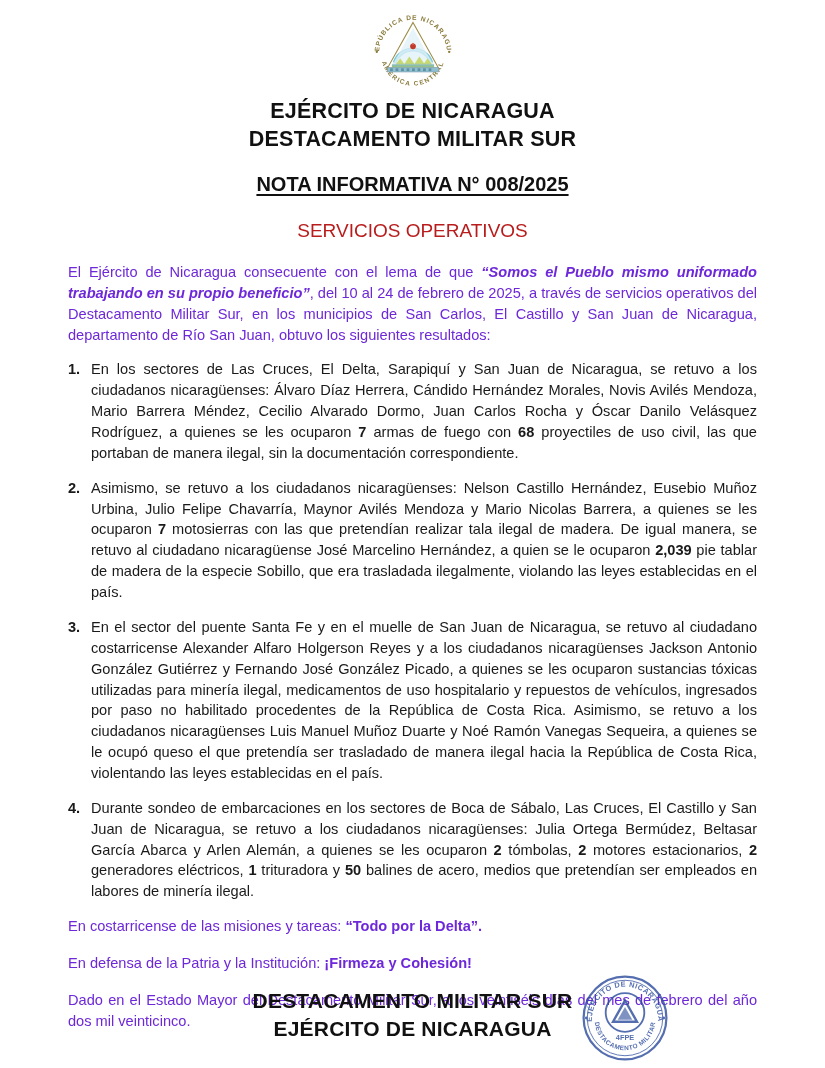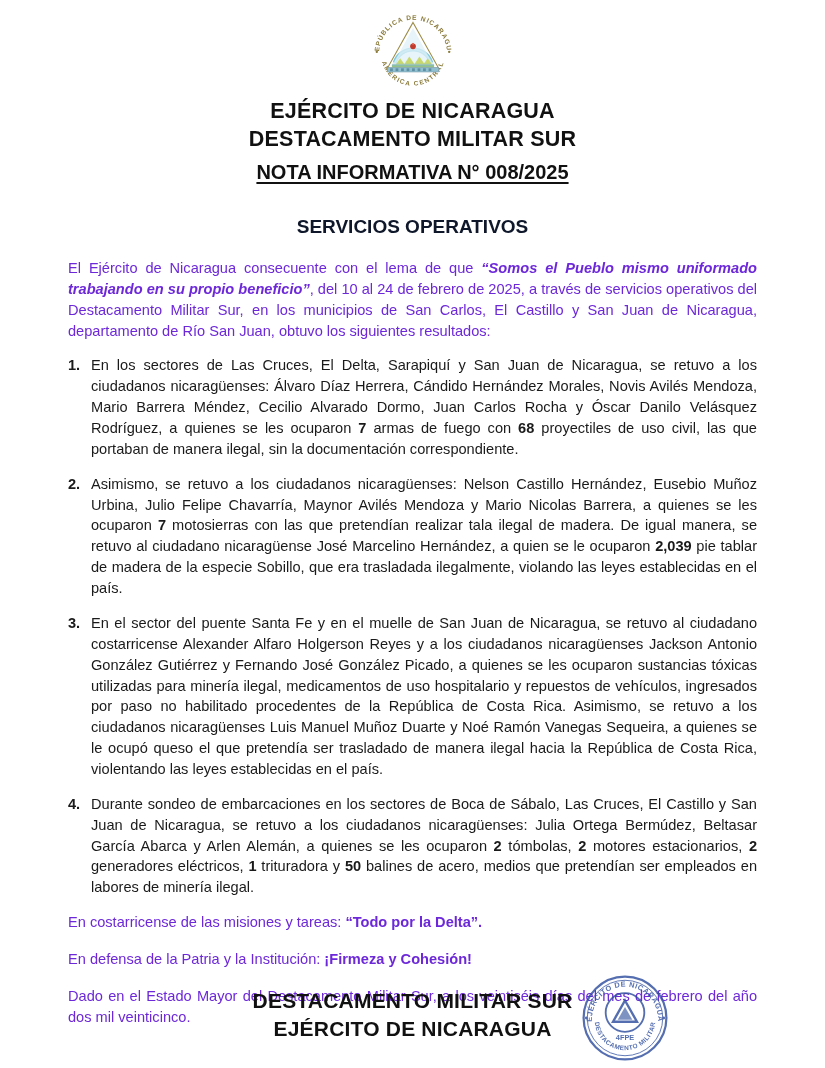--- a/index.html
+++ b/index.html
@@ -47,28 +47,28 @@
     font-weight: bold;
     letter-spacing: 0.2px;
     line-height: 1.28;
     color: #111;
   }
   .h-nota {
     font-size: 20px;
     font-weight: bold;
     text-decoration: underline;
     text-underline-offset: 3px;
-    margin-top: 8px;
+    margin-top: 20px;
     color: #111;
   }
   .h-serv {
     font-size: 19px;
-    font-weight: bold;
-    margin-top: 32px;
-    color: #0f172a;
+    font-weight: normal;
+    margin-top: 24px;
+    color: #b91c1c;
   }
 
   
   .body-area {
     margin-top: 20px;
   }
   p.para {
     font-size: 14.6px;
     line-height: 1.43;
     text-align: justify;

